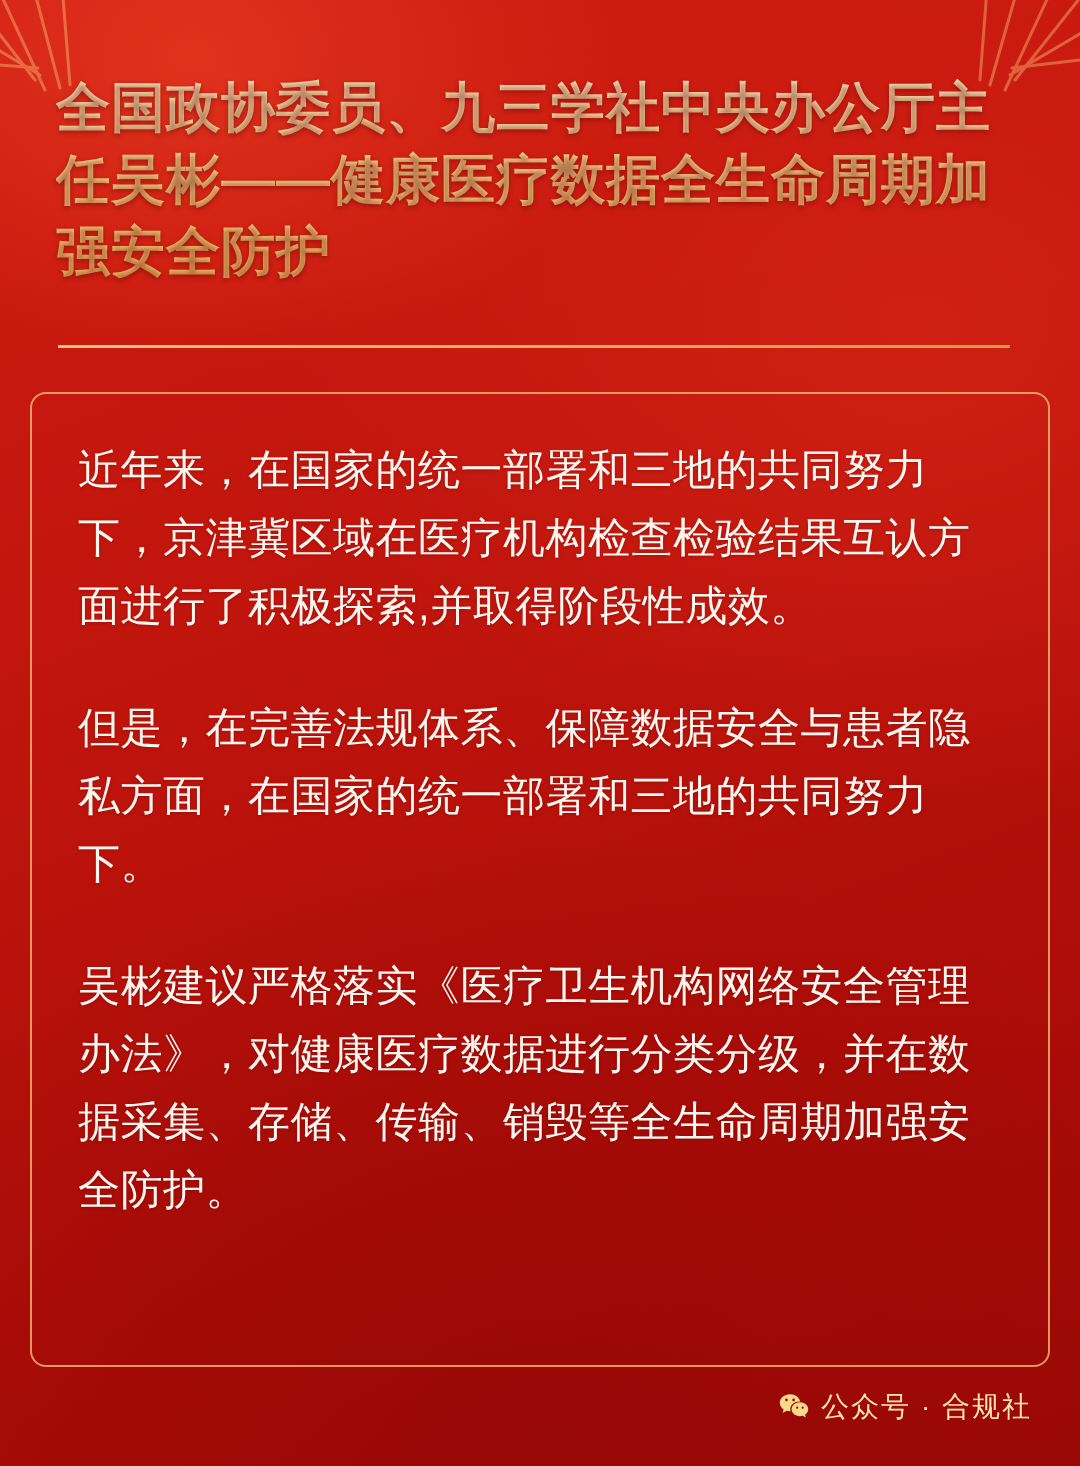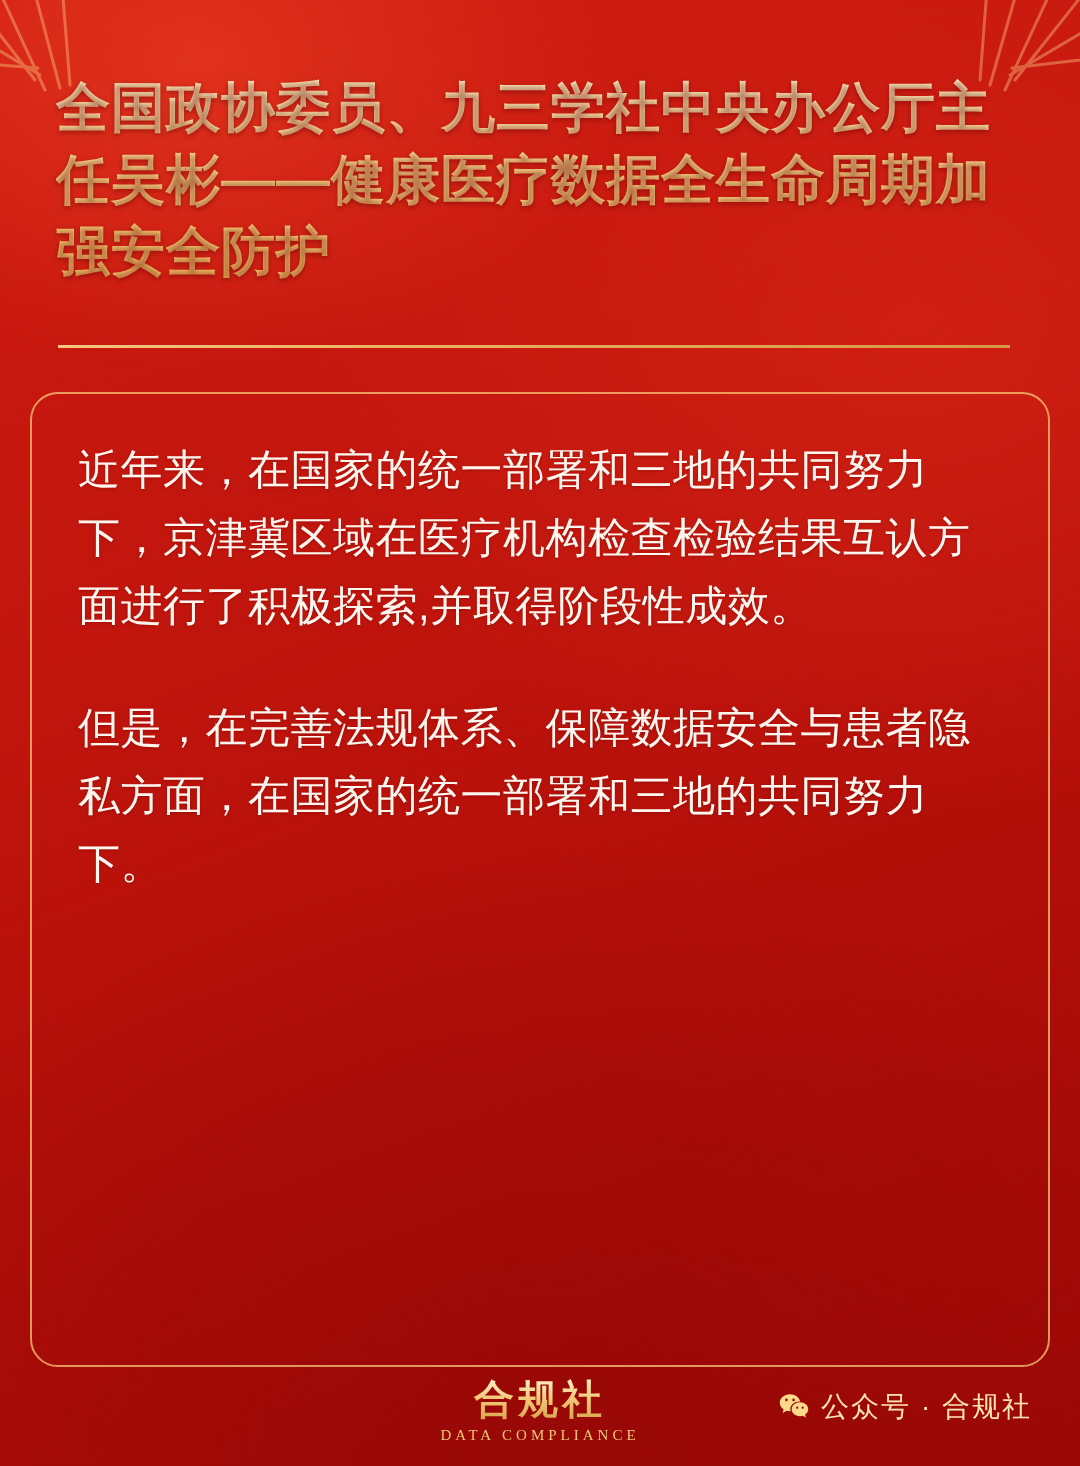--- a/index.html
+++ b/index.html
@@ -67,21 +67,21 @@
   }
 
   .body-card {
     position: absolute;
     left: 30px;
     top: 392px;
     width: 1020px;
     height: 975px;
     box-sizing: border-box;
     border: 2px solid rgba(247,200,120,0.75);
-    border-radius: 28px;
+    border-radius: 16px;
     padding: 42px 46px 0 46px;
   }
   .body-text p {
     margin: 0 0 54px 0;
     color: #fdf6ee;
     font-size: 42px;
     line-height: 1.62;
     letter-spacing: 0.5px;
     text-shadow: 0 1px 3px rgba(100,0,0,0.35);
   }
@@ -172,28 +172,25 @@
   <div class="title-block">
     <h1 class="poster-title">全国政协委员、九三学社中央办公厅主任吴彬——健康医疗数据全生命周期加强安全防护</h1>
   </div>
 
   <div class="gold-rule"></div>
 
   <div class="body-card">
     <div class="body-text">
       <p>近年来，在国家的统一部署和三地的共同努力下，京津冀区域在医疗机构检查检验结果互认方面进行了积极探索,并取得阶段性成效。</p>
       <p>但是，在完善法规体系、保障数据安全与患者隐私方面，在国家的统一部署和三地的共同努力下。</p>
+      <p>吴彬建议严格落实《医疗卫生机构网络安全管理办法》，对健康医疗数据进行分类分级，并在数据采集、存储、传输、销毁等全生命周期加强安全防护。</p>
     </div>
   </div>
 
   <div class="footer">
-    <div class="brand-mark">
-      <div class="brand-cn">合规社</div>
-      <div class="brand-en">DATA COMPLIANCE</div>
-    </div>
 
     <div class="wechat">
       <svg class="wechat-icon" viewBox="0 0 32 32">
         <path d="M12.2 4C6.9 4 2.6 7.6 2.6 12c0 2.5 1.4 4.8 3.6 6.3L5.3 21.6l3.8-2c1 .3 2 .4 3.1.4h.6c-.2-.6-.3-1.3-.3-1.9 0-4 3.9-7.2 8.7-7.2h.6C21.1 7 17.1 4 12.2 4zm-3.3 4.1c.7 0 1.2.5 1.2 1.2s-.5 1.2-1.2 1.2-1.2-.5-1.2-1.2.5-1.2 1.2-1.2zm6.7 0c.7 0 1.2.5 1.2 1.2s-.5 1.2-1.2 1.2-1.2-.5-1.2-1.2.5-1.2 1.2-1.2z" fill="#ffd98a"></path>
         <path d="M29.4 18.1c0-3.6-3.5-6.5-7.8-6.5s-7.8 2.9-7.8 6.5 3.5 6.5 7.8 6.5c.9 0 1.8-.1 2.6-.4l3 1.6-.8-2.7c1.8-1.2 3-3 3-5zm-10.4-2.5c.6 0 1 .4 1 1s-.4 1-1 1-1-.4-1-1 .4-1 1-1zm5.2 0c.6 0 1 .4 1 1s-.4 1-1 1-1-.4-1-1 .4-1 1-1z" fill="#ffd98a"></path>
       </svg>
       <span class="wechat-label">公众号 · 合规社</span>
     </div>
   </div>
 

